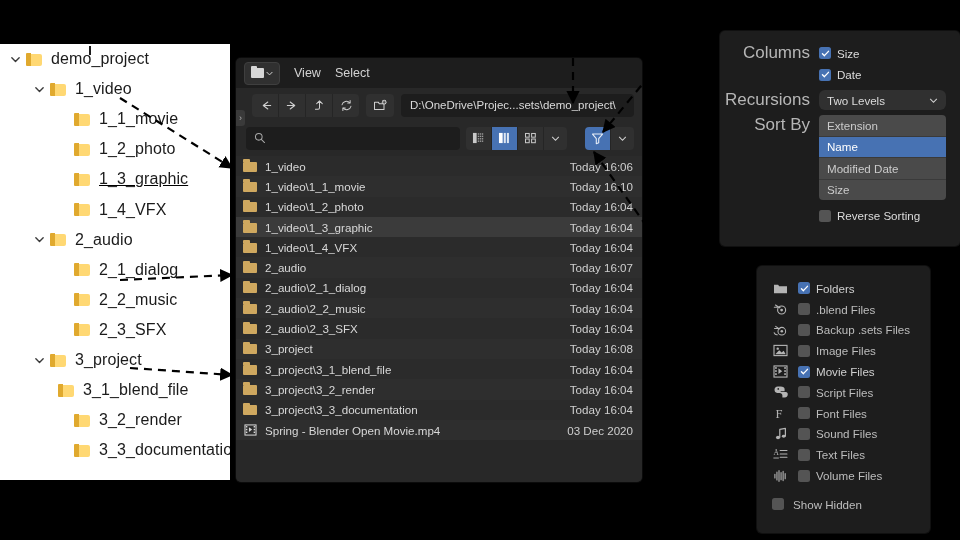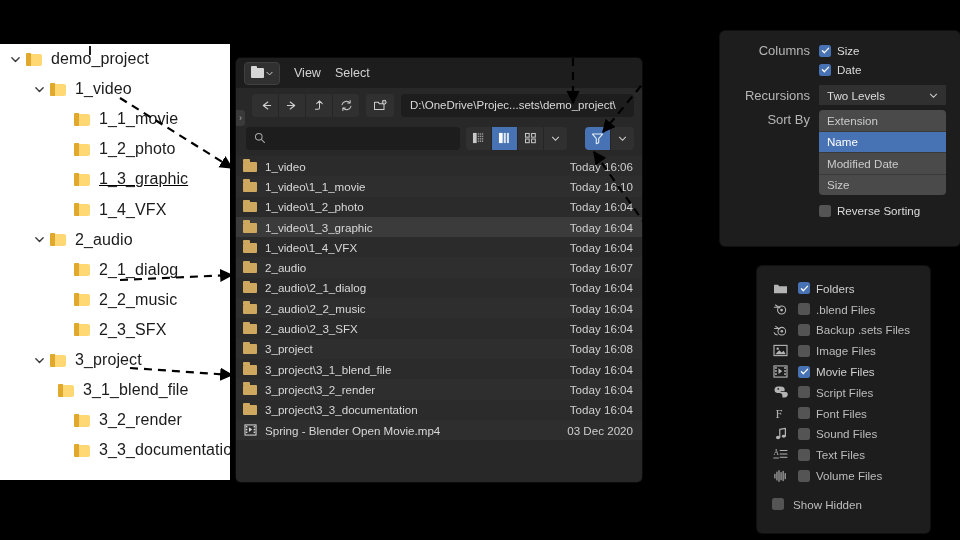--- a/index.html
+++ b/index.html
@@ -127,32 +127,32 @@
   }
 
   
   #options-panel{
     position:absolute;left:720px;top:31px;width:240px;height:203px;
     background:#1d1d1d;border-radius:5px;box-shadow:0 0 0 1px #101010;
     padding-top:12px;
   }
   .opt-row{display:flex;align-items:center;margin-bottom:5px;padding-right:14px;}
   .opt-label{
-    width:90px;text-align:right;color:#b6b6b6;font-size:13px;
+    width:90px;text-align:right;color:#b6b6b6;font-size:17px;
     margin-right:9px;flex:none;
   }
   .cb{
     width:12px;height:12px;border-radius:2.5px;background:#545454;flex:none;
     display:flex;align-items:center;justify-content:center;margin-right:6px;
   }
   .cb.on{background:#4772b3;}
   .cb svg{display:block;}
   .cb-text{color:#dcdcdc;font-size:11.6px;}
   .dropdown{
-    flex:1;height:20px;background:#303030;border-radius:0;display:flex;
+    flex:1;height:20px;background:#303030;border-radius:6px;display:flex;
     align-items:center;justify-content:space-between;padding:0 8px;
   }
   .dropdown .dd-val{color:#dcdcdc;font-size:11.6px;}
   .sort-list{flex:1;border-radius:4px;overflow:hidden;}
   .sort-item{
     height:20.5px;background:#4a4a4a;display:flex;align-items:center;
     padding:0 8px;color:#cbcbcb;font-size:11.6px;border-bottom:1px solid #3a3a3a;
   }
   .sort-item:last-child{border-bottom:none;}
   .sort-item.active{background:#4772b3;color:#fff;}

